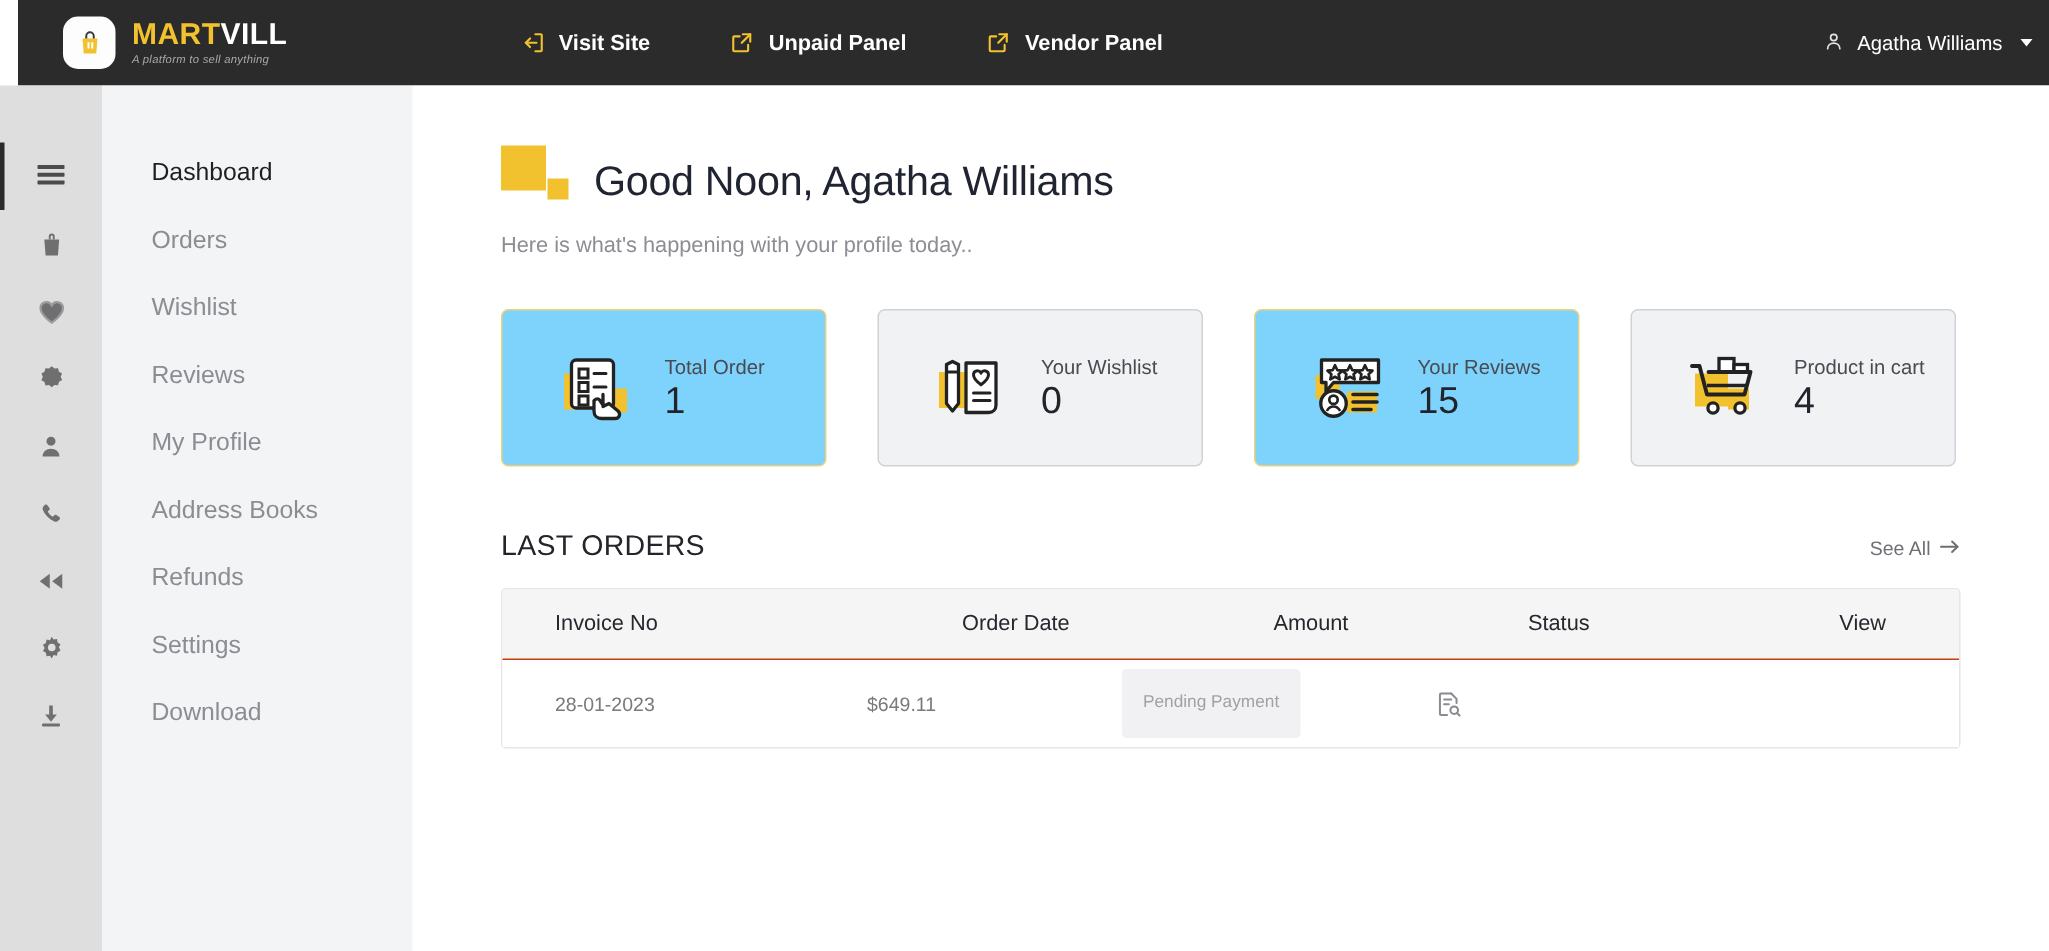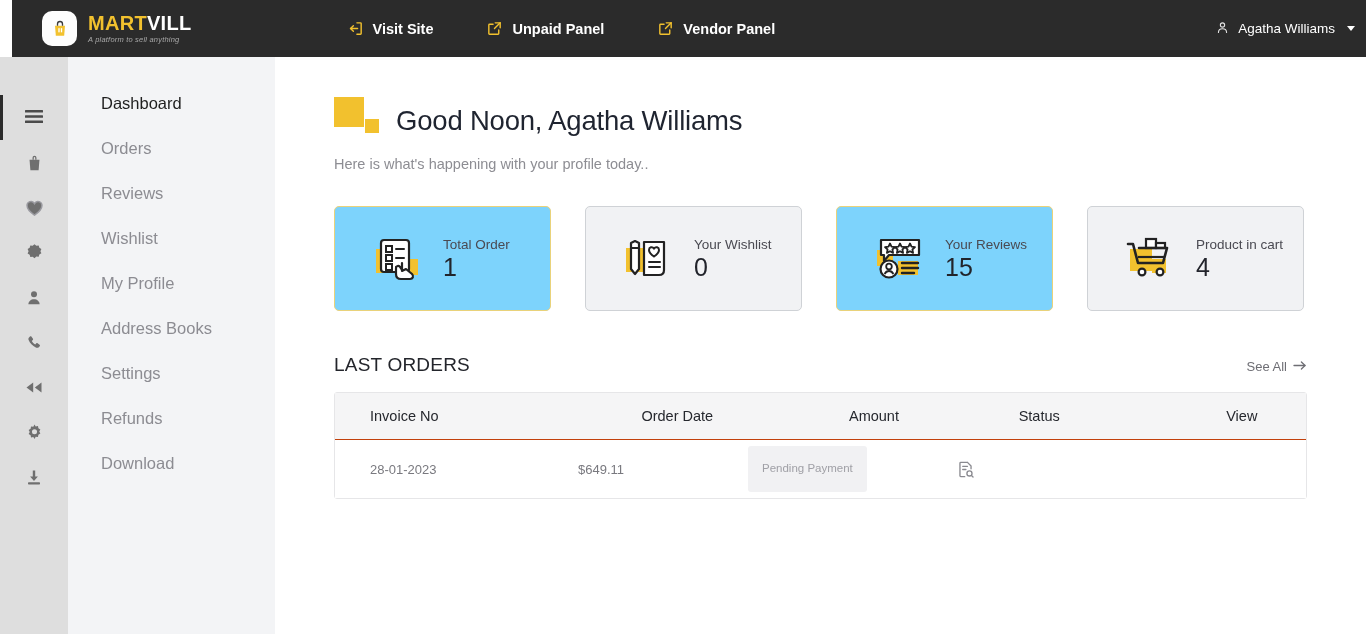--- a/index.html
+++ b/index.html
@@ -70,21 +70,21 @@
     content: ""; position: absolute; left: 0; top: 0;
     width: 3px; height: 45px; background: #2b2b2b;
   }
   .rail-item svg { display: block; fill: #6f6f6f; }
 
   
   .sidebar {
     position: absolute; top: 57px; left: 68px;
     width: 207px; height: 577px;
     background: #f3f4f6;
-    padding-top: 24px;
+    padding-top: 36px;
   }
   .menu-item {
     height: 45px; display: flex; align-items: center;
     padding-left: 33px;
     font-size: 16.5px; color: #8c8c92; cursor: pointer;
   }
   .menu-item.active { color: #1f1f1f; }
 
   
   .main {
@@ -308,36 +308,36 @@
 </div>
 
 <div class="sidebar">
   <div class="menu-item active">
     <span>Dashboard</span>
   </div>
   <div class="menu-item">
     <span>Orders</span>
   </div>
   <div class="menu-item">
+    <span>Wishlist</span>
+  </div>
+  <div class="menu-item">
     <span>Reviews</span>
   </div>
   <div class="menu-item">
-    <span>Wishlist</span>
-  </div>
-  <div class="menu-item">
     <span>My Profile</span>
   </div>
   <div class="menu-item">
     <span>Address Books</span>
   </div>
   <div class="menu-item">
+    <span>Refunds</span>
+  </div>
+  <div class="menu-item">
     <span>Settings</span>
-  </div>
-  <div class="menu-item">
-    <span>Refunds</span>
   </div>
   <div class="menu-item">
     <span>Download</span>
   </div>
 </div>
 
 <div class="main">
 
   <div class="greet-row">
     <div class="greet-deco">

